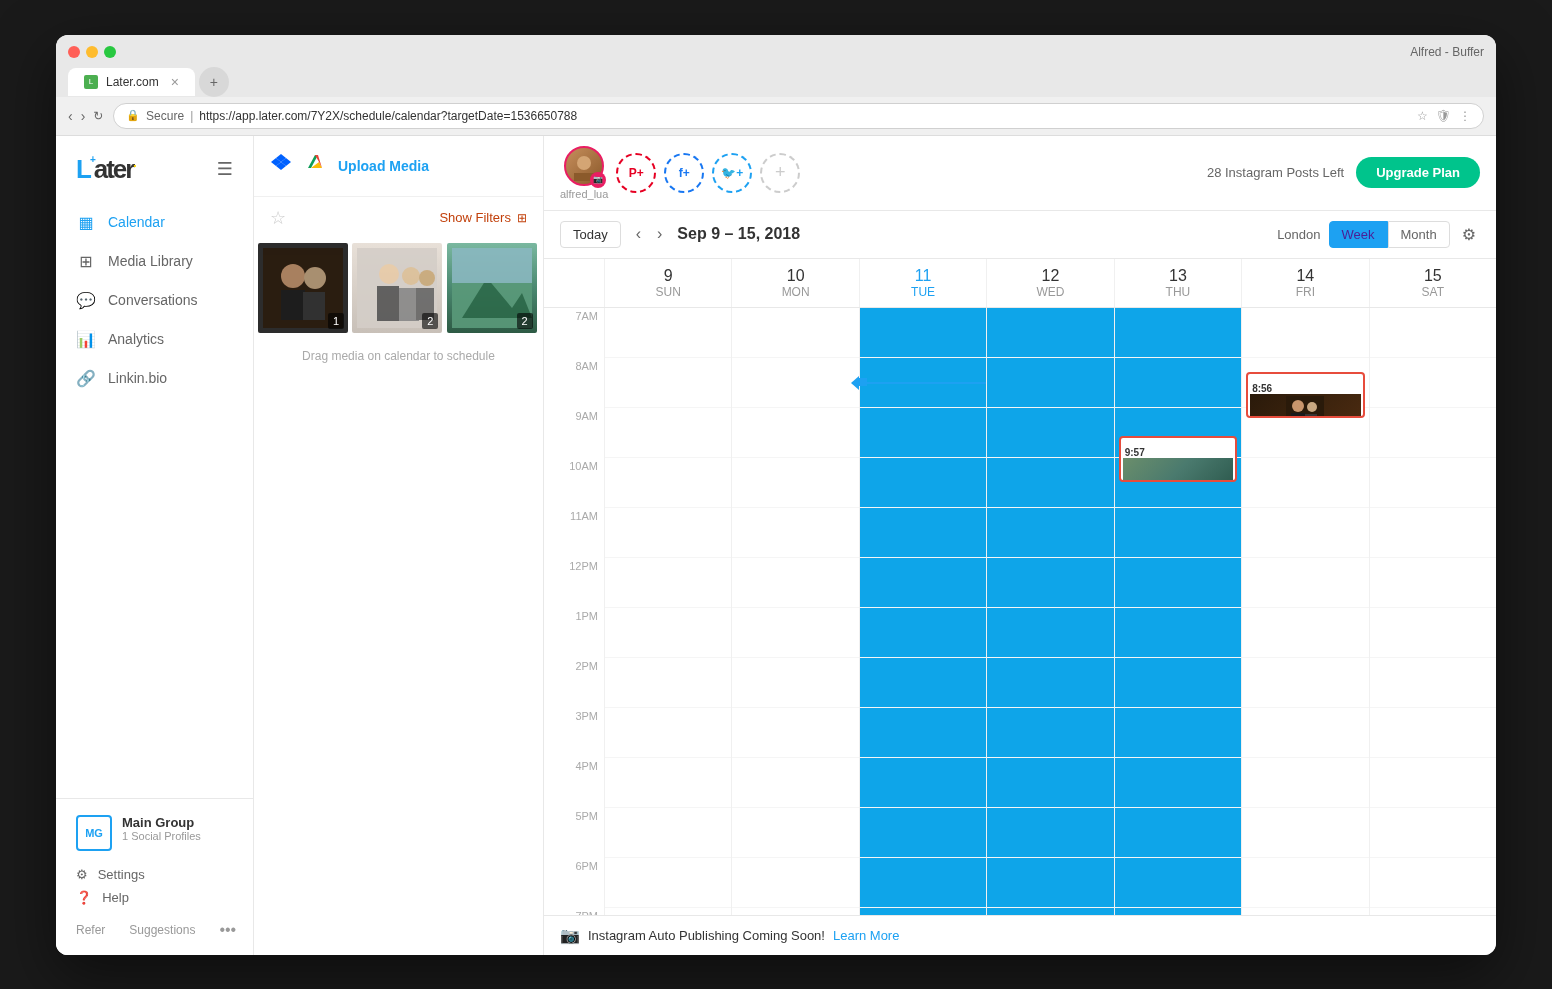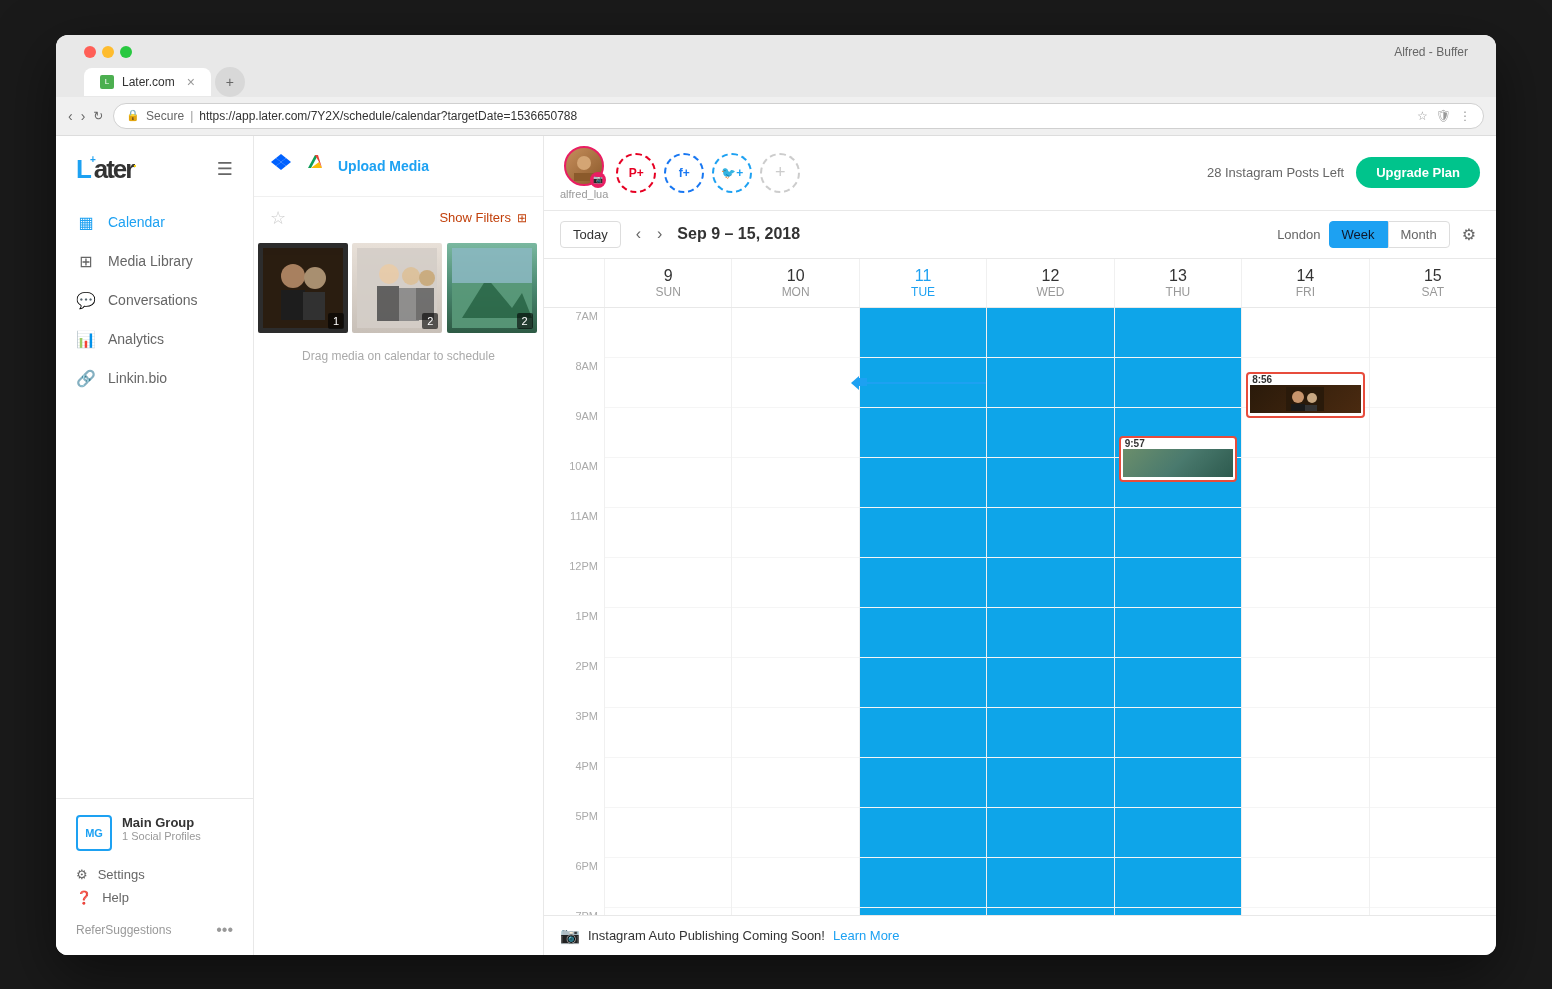--- a/index.html
+++ b/index.html
@@ -18,21 +18,21 @@
       background: #f5f5f5;
       border-radius: 12px;
       overflow: hidden;
       display: flex;
       flex-direction: column;
       box-shadow: 0 20px 60px rgba(0,0,0,0.5);
     }
     
     .browser-chrome {
       background: #e8e8e8;
-      padding: 10px 28px 0;
+      padding: 10px 12px 0;
       display: flex;
       flex-direction: column;
       gap: 8px;
     }
     .browser-titlebar {
       display: flex;
       align-items: center;
       justify-content: space-between;
     }
     .traffic-lights {
@@ -180,21 +180,21 @@
       display: flex;
       align-items: center;
       gap: 10px;
       font-size: 13px;
       color: #666;
       cursor: pointer;
     }
     .refer-row {
       display: flex;
       align-items: center;
-      gap: 0;
+      gap: 24px;
       margin-top: 8px;
     }
     .refer-text { font-size: 12px; color: #999; cursor: pointer; }
     .suggestions-text { font-size: 12px; color: #999; cursor: pointer; }
     .dots { font-size: 16px; color: #999; margin-left: auto; cursor: pointer; }
     
     .media-panel {
       width: 290px;
       border-right: 1px solid #e8e8e8;
       display: flex;
@@ -390,21 +390,21 @@
     .view-btn {
       background: none;
       border: 1px solid #ddd;
       padding: 5px 12px;
       font-size: 13px;
       color: #666;
       cursor: pointer;
     }
     .view-btn.active {
       background: #1da1f2;
-      color: #0f172a;
+      color: #4c1d95;
       border-color: #1da1f2;
     }
     .view-btn:first-child { border-radius: 4px 0 0 4px; }
     .view-btn:last-child { border-radius: 0 4px 4px 0; }
     .settings-btn { font-size: 16px; color: #666; cursor: pointer; padding: 4px; }
     
     .calendar-grid {
       flex: 1;
       display: flex;
       flex-direction: column;
@@ -462,21 +462,21 @@
       border-radius: 4px;
       overflow: hidden;
       z-index: 10;
       background: white;
       cursor: pointer;
     }
     .event-time {
       font-size: 10px;
       font-weight: 600;
       color: #333;
-      padding: 0 4px 0;
+      padding: 9px 4px 0;
     }
     
     .bottom-banner {
       padding: 10px 16px;
       border-top: 1px solid #e8e8e8;
       display: flex;
       align-items: center;
       gap: 8px;
       font-size: 13px;
       color: #333;

